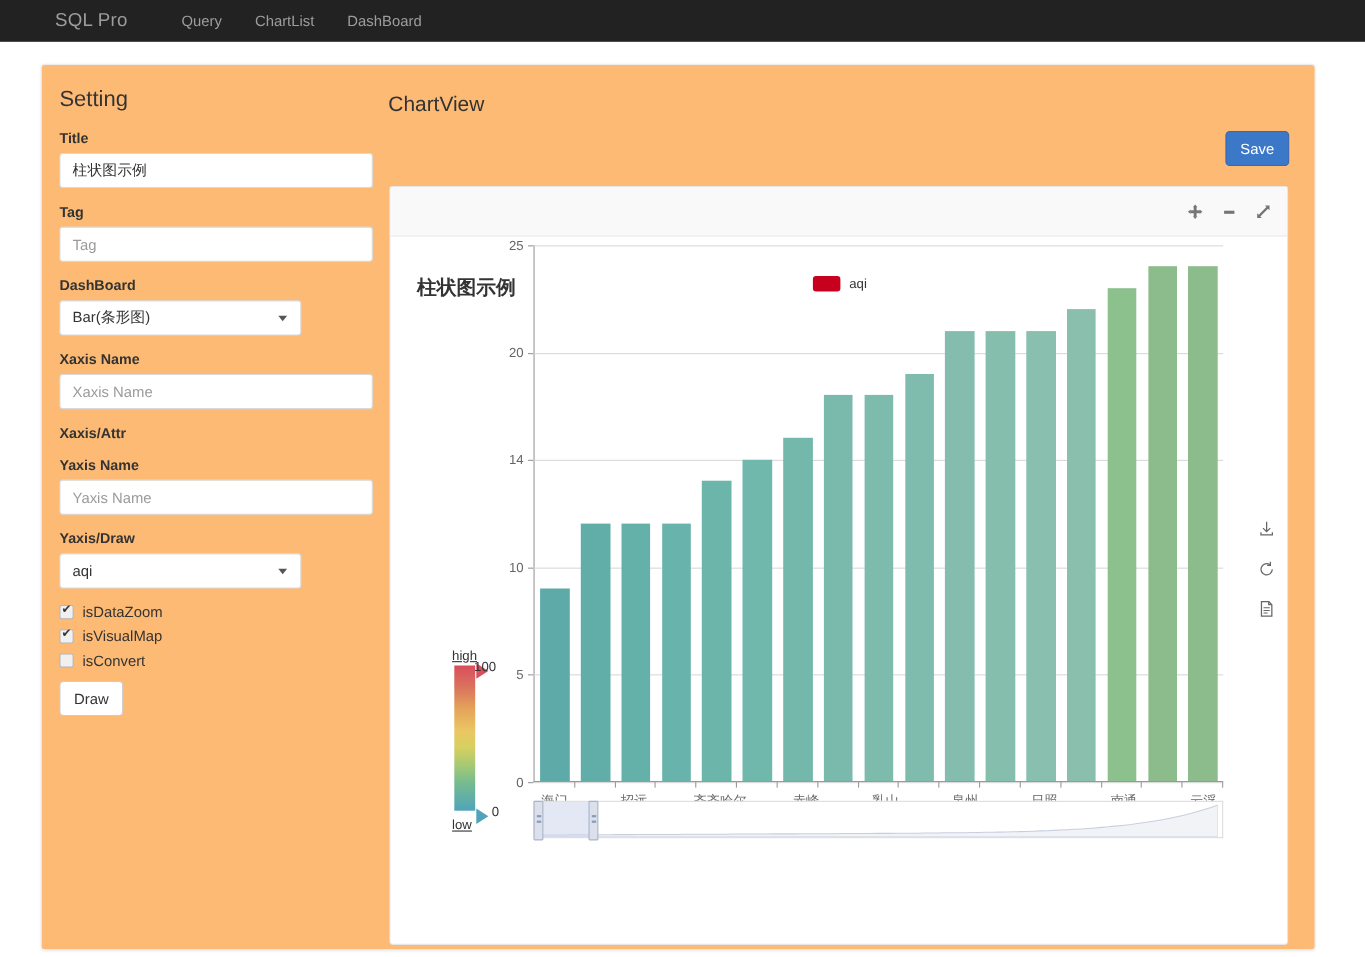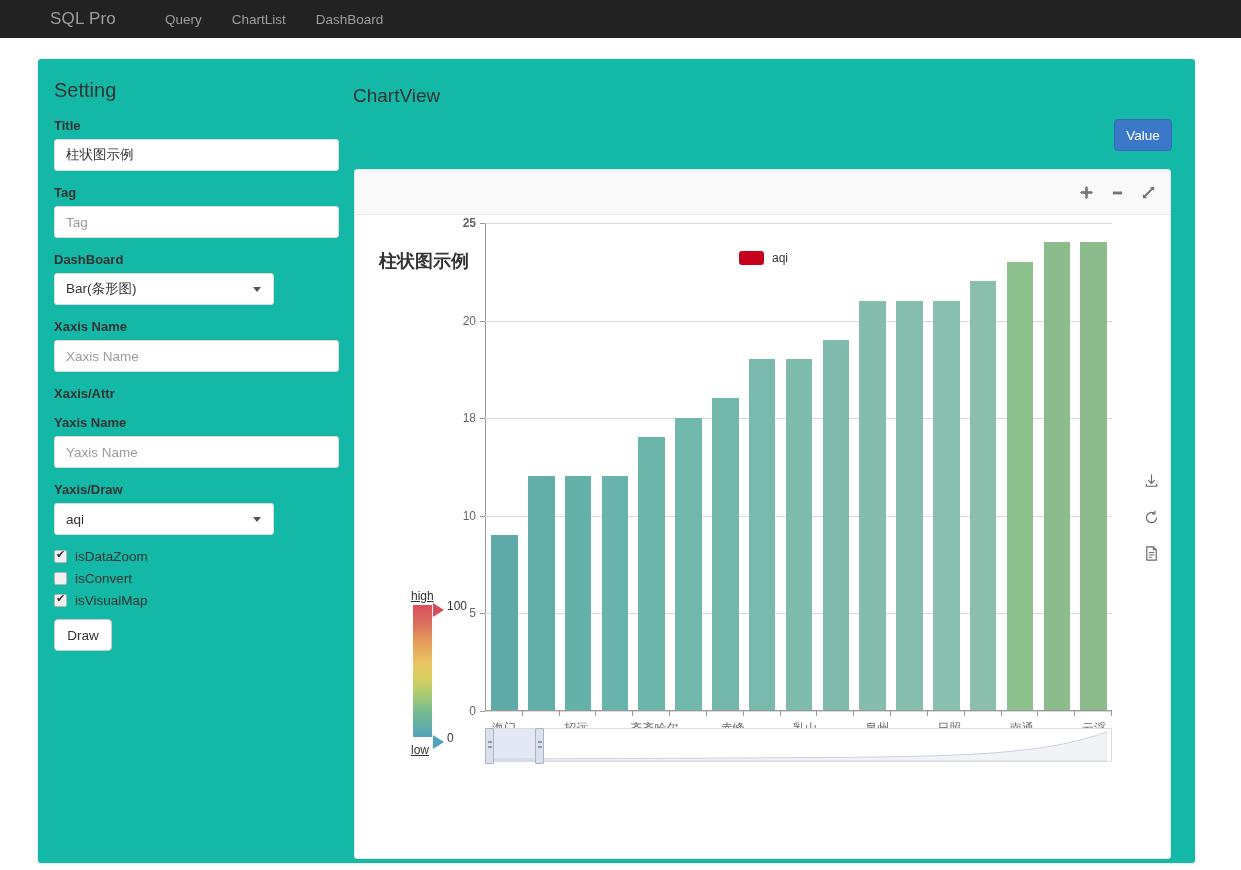--- a/index.html
+++ b/index.html
@@ -19,21 +19,21 @@
     cursor:pointer;
   }
   .nav-links { display:flex; gap:0; }
   .nav-link {
     color:#9d9d9d; font-size:13.5px; padding:0 15px; cursor:pointer;
   }
 
   
   .page-card {
     position:absolute; left:37px; top:58px; width:1159px; height:806px;
-    background:#14b8a6; border:1px solid #ededed; border-radius:4px;
+    background:#fdba74; border:1px solid #ededed; border-radius:4px;
     box-shadow:0 1px 2px rgba(0,0,0,.05);
   }
   
   .setting {
     position:absolute; left:16px; top:20px; width:300px;
   }
   .setting h2 {
     font-size:20px; font-weight:400; color:#333; margin:0 0 16px 0;
   }
   .field-label {
@@ -132,21 +132,21 @@
   .vm-hi-arrow {
     position:absolute; left:22px; top:14px; width:0; height:0;
     border-top:7px solid transparent; border-bottom:7px solid transparent;
     border-left:11px solid #d94e5d;
   }
   .vm-lo-arrow {
     position:absolute; left:22px; top:146px; width:0; height:0;
     border-top:7px solid transparent; border-bottom:7px solid transparent;
     border-left:11px solid #50a3ba;
   }
-  .vm-max { position:absolute; left:36px; top:10px; font-size:12px; color:#333;}
+  .vm-max { position:absolute; left:20px; top:10px; font-size:12px; color:#333;}
   .vm-min { position:absolute; left:36px; top:142px; font-size:12px; color:#333;}
 
   
   .plot {
     position:absolute; left:130px; top:8px; right:58px; height:488px;
   }
   .gridline {
     position:absolute; left:0; right:0; height:1px; background:#d9d9d9;
   }
   .ytick {
@@ -261,33 +261,33 @@
         <span>aqi</span>
         <span class="caret"></span>
       </div>
     </div>
 
     <div class="check-row">
       <span class="cb on"></span>
       <span>isDataZoom</span>
     </div>
     <div class="check-row">
+      <span class="cb on"></span>
+      <span>isVisualMap</span>
+    </div>
+    <div class="check-row">
       <span class="cb"></span>
       <span>isConvert</span>
     </div>
-    <div class="check-row">
-      <span class="cb on"></span>
-      <span>isVisualMap</span>
-    </div>
 
     <button class="draw-btn">Draw</button>
   </div>
 
   <div class="chartview-title">ChartView</div>
-  <button class="save-btn">Value</button>
+  <button class="save-btn">Save</button>
 
   <div class="chart-panel">
     <div class="panel-head">
       <span class="panel-icon">
         <svg width="15" height="15" viewBox="0 0 16 16">
           <path d="M8 1 L10.2 3.6 H5.8 Z M8 15 L5.8 12.4 H10.2 Z M1 8 L3.6 5.8 V10.2 Z M15 8 L12.4 10.2 V5.8 Z" fill="#4a4a4a"></path>
           <rect x="6.6" y="3.4" width="2.8" height="9.2" fill="#4a4a4a"></rect>
           <rect x="3.4" y="6.6" width="9.2" height="2.8" fill="#4a4a4a"></rect>
         </svg>
       </span>
@@ -351,27 +351,27 @@
             <div class="ytick-mark" style="top: 100%;"></div>
             <div class="ytick" style="top: 100%;">0</div>
             <div class="gridline" style="top: 80%;"></div>
             <div class="ytick-mark" style="top: 80%;"></div>
             <div class="ytick" style="top: 80%;">5</div>
             <div class="gridline" style="top: 60%;"></div>
             <div class="ytick-mark" style="top: 60%;"></div>
             <div class="ytick" style="top: 60%;">10</div>
             <div class="gridline" style="top: 40%;"></div>
             <div class="ytick-mark" style="top: 40%;"></div>
-            <div class="ytick" style="top: 40%;">18</div>
+            <div class="ytick" style="top: 40%;">14</div>
             <div class="gridline" style="top: 20%;"></div>
             <div class="ytick-mark" style="top: 20%;"></div>
             <div class="ytick" style="top: 20%;">20</div>
             <div class="gridline" style="top: 0%;"></div>
             <div class="ytick-mark" style="top: 0%;"></div>
-            <div class="ytick" style="top: 0%; font-weight: bold;">25</div>
+            <div class="ytick" style="top: 0%;">25</div>
           </div>
         <div class="bars" id="bars">
             <div class="bar-slot">
               <div class="bar" title="海门: 9" style="height: 36%; background: rgb(93, 170, 168);"></div>
             </div>
             <div class="bar-slot">
               <div class="bar" title="鄂尔多斯: 12" style="height: 48%; background: rgb(97, 174, 169);"></div>
             </div>
             <div class="bar-slot">
               <div class="bar" title="招远: 12" style="height: 48%; background: rgb(100, 177, 170);"></div>

